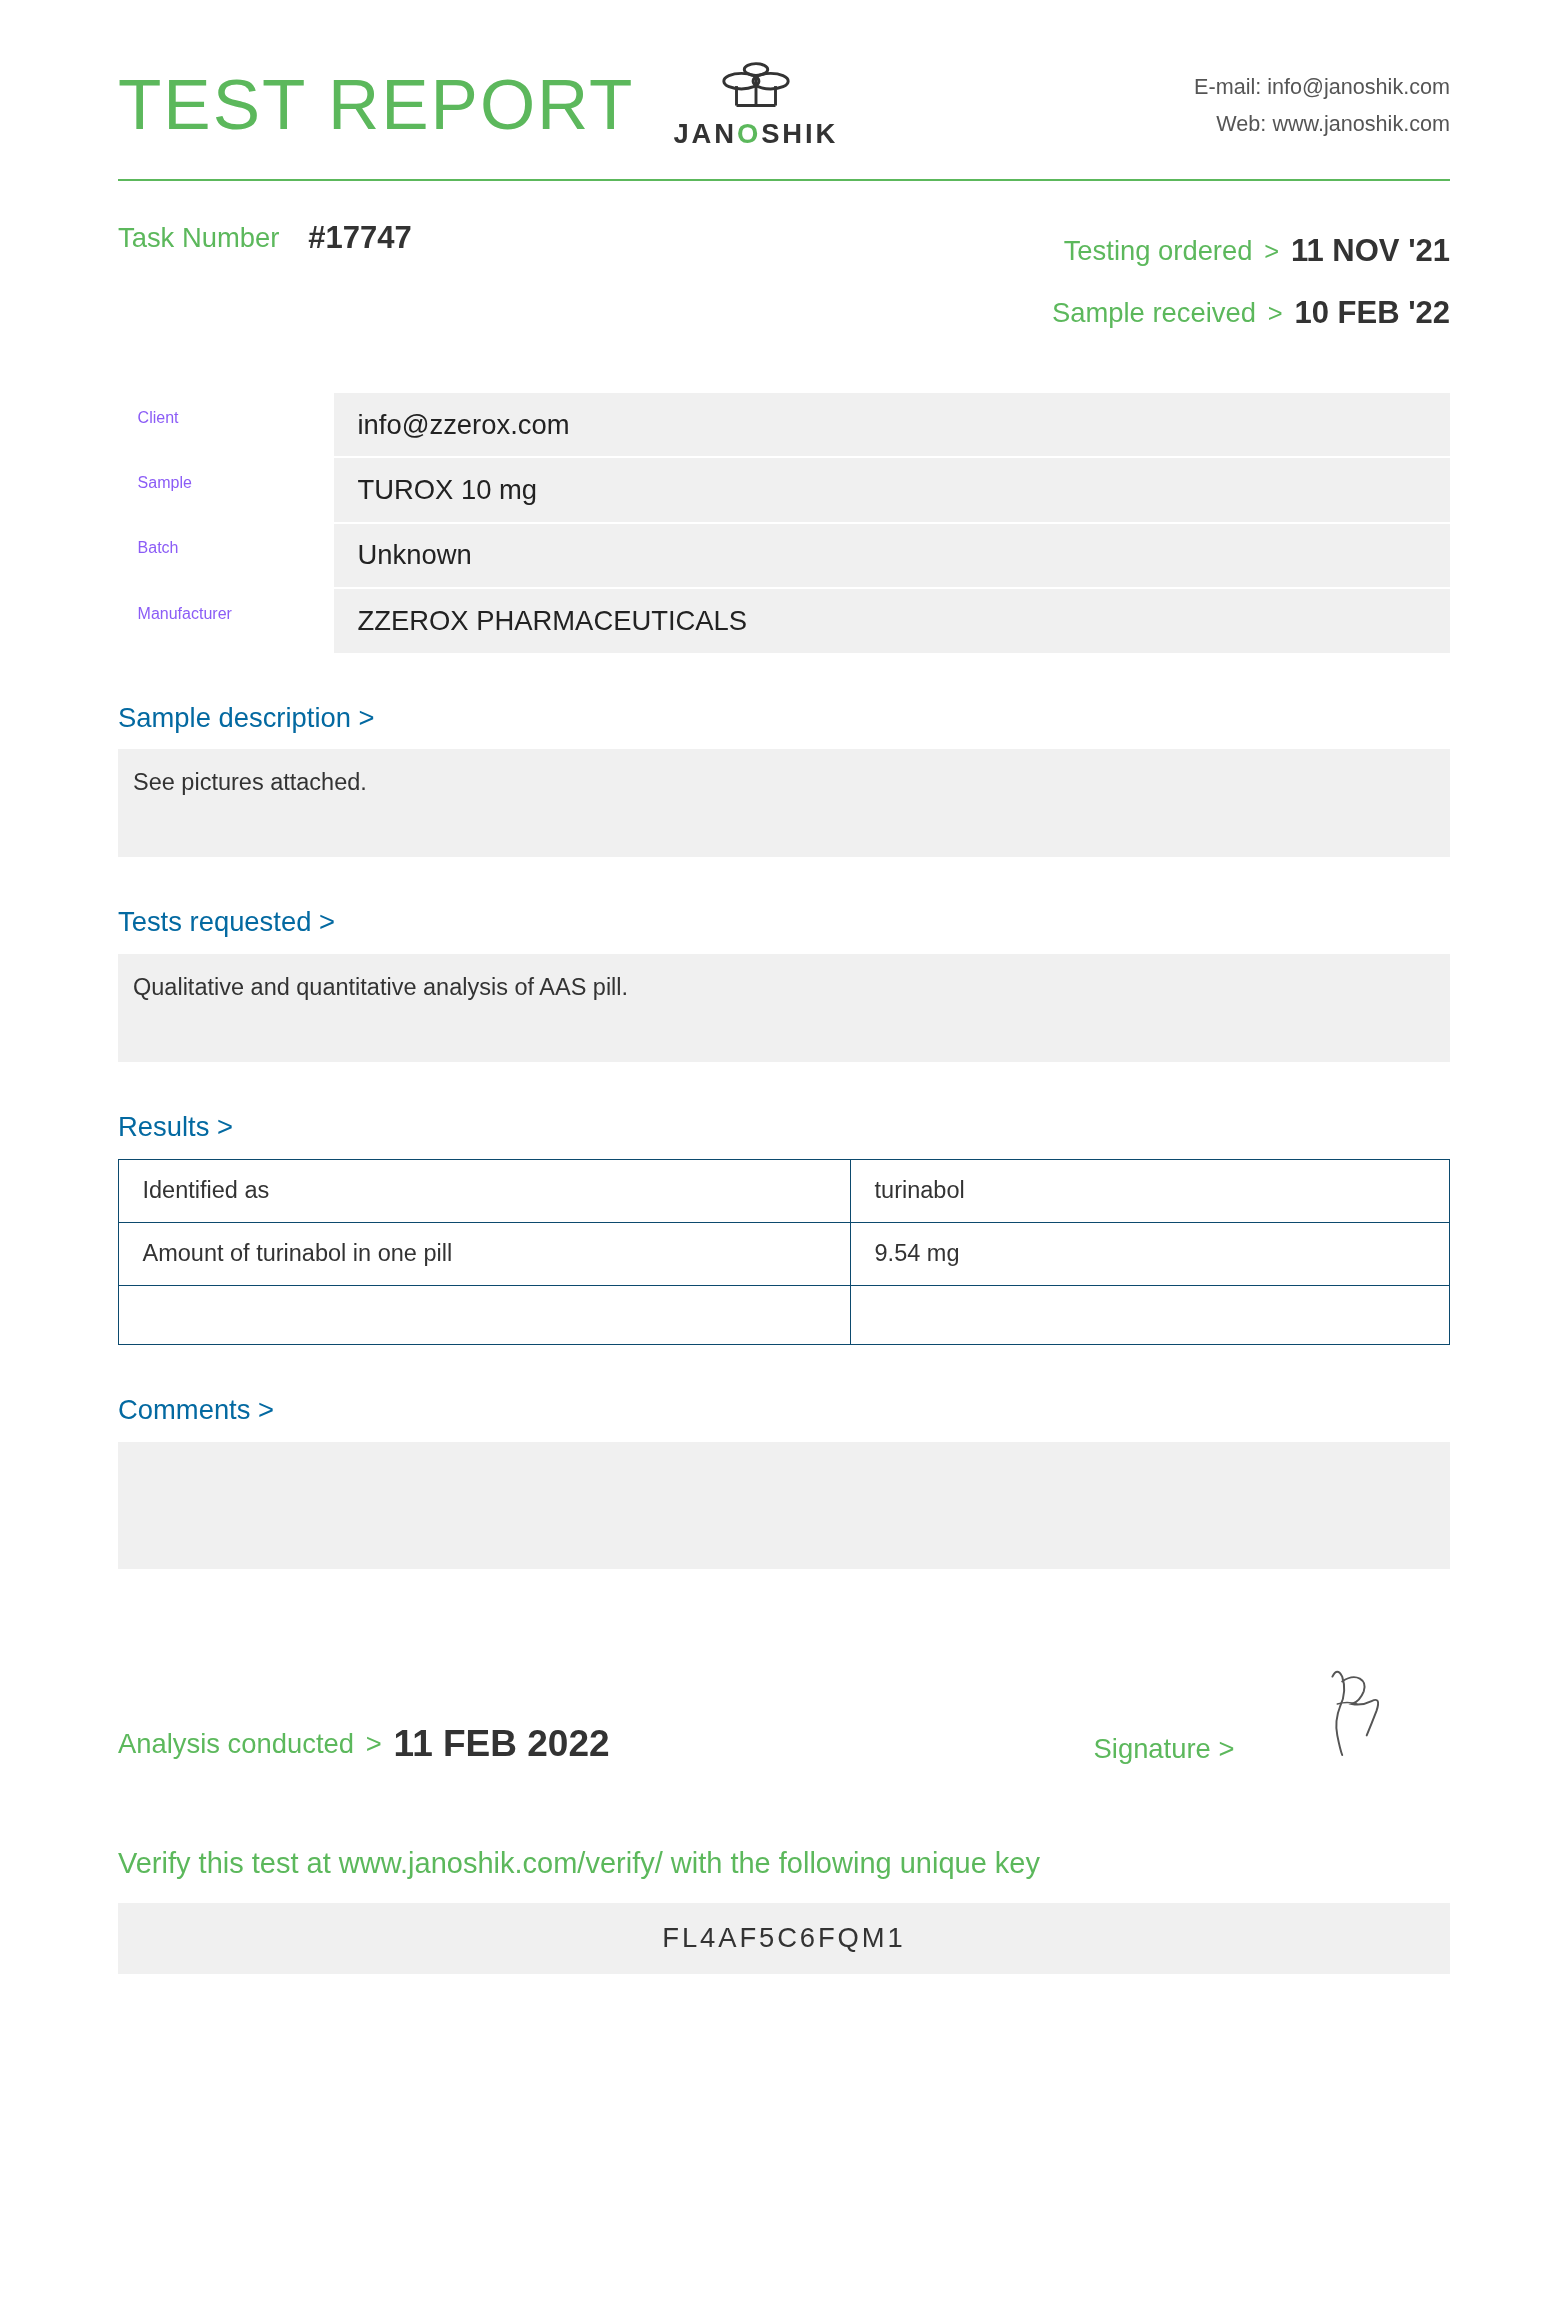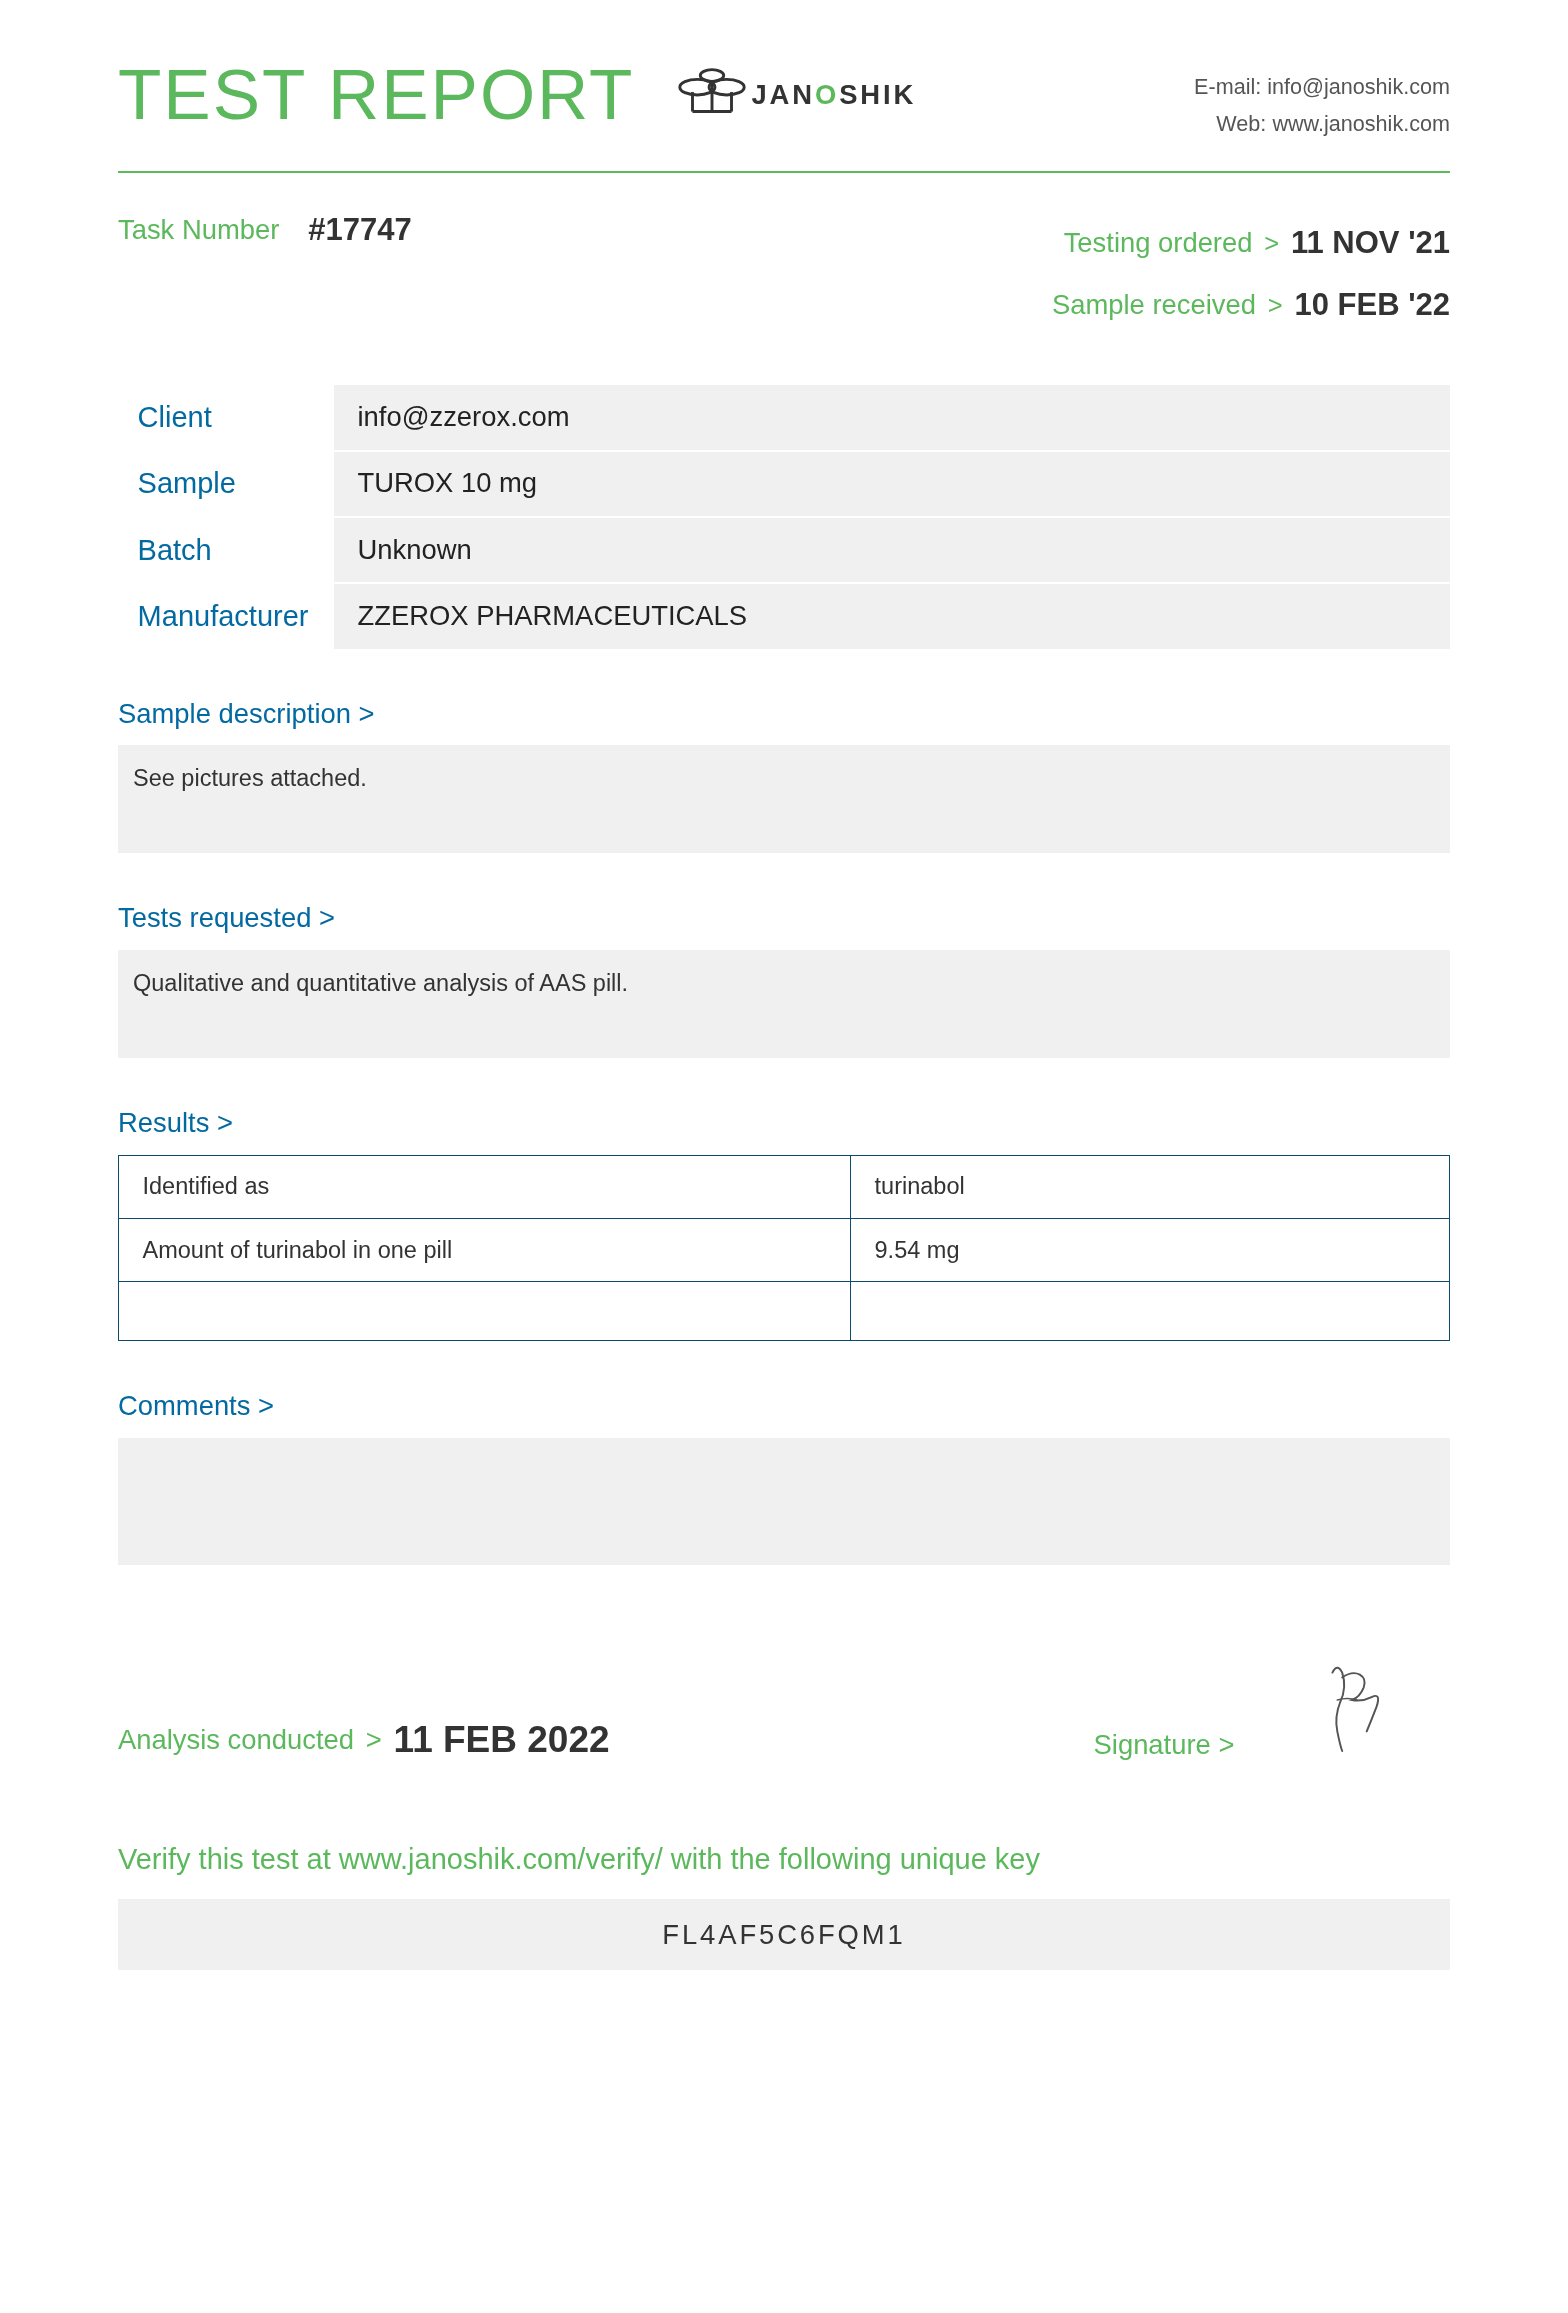--- a/index.html
+++ b/index.html
@@ -29,21 +29,21 @@
     .title-test-report {
       font-size: 71px;
       font-weight: 300;
       color: #5cb85c;
       letter-spacing: 2px;
       line-height: 1;
     }
 
     .logo-container {
       display: flex;
-      flex-direction: row;
+      flex-direction: column;
       align-items: center;
     }
 
     .logo-icon {
       width: 78px;
       height: 59px;
     }
 
     .logo-text {
       font-size: 27.4px;
@@ -118,22 +118,22 @@
       width: 100%;
       margin-bottom: 49px;
     }
 
     .info-row {
       display: flex;
       margin-bottom: 2px;
     }
 
     .info-label {
-      color: #0369a1;
-      font-size: 29px;
+      color: #8b5cf6;
+      font-size: 16px;
       width: 216px;
       padding: 15.7px 19.6px;
       flex-shrink: 0;
     }
 
     .info-value {
       background: #f0f0f0;
       flex: 1;
       padding: 15.7px 23.5px;
       font-size: 27.4px;

